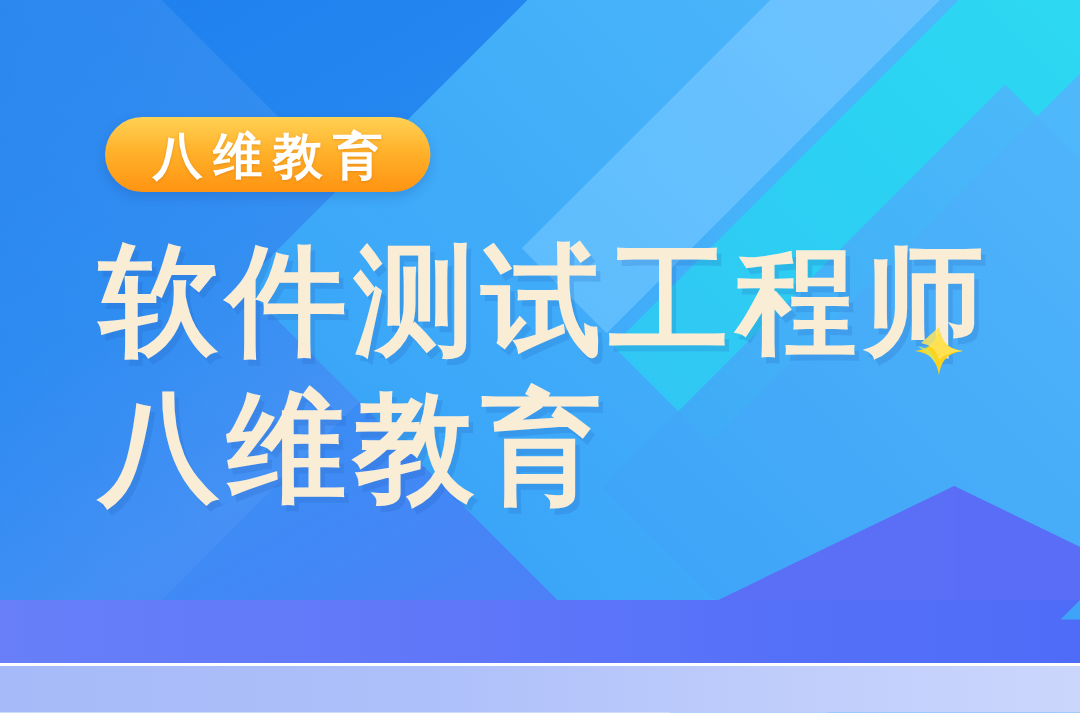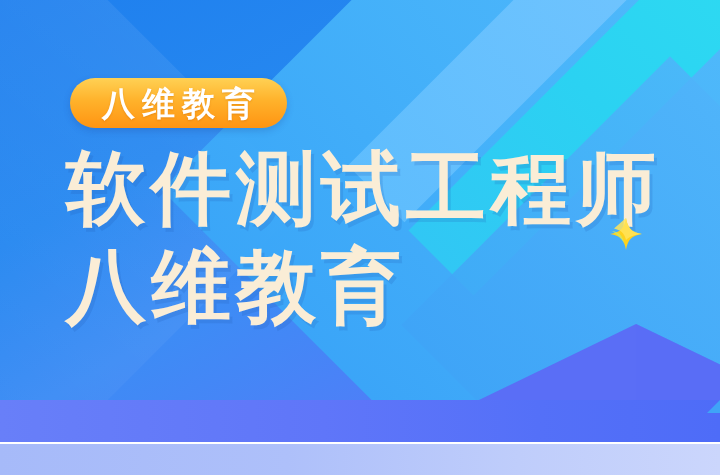--- a/index.html
+++ b/index.html
@@ -166,21 +166,21 @@
     text-indent: 7px;
     line-height: 1;
     white-space: nowrap;
     text-shadow: 0 1px 2px rgba(190, 95, 0, 0.35);
   }
 
   
   .headline {
     position: absolute;
     left: 66px;
-    top: 140px;
+    top: 152px;
     width: 640px;
   }
   .headline-line {
     color: #FAEDD6;
     font-size: 80px;
     font-weight: bold;
     line-height: 98px;
     letter-spacing: 5px;
     white-space: nowrap;
     text-shadow: 3px 4px 0 rgba(36, 90, 175, 0.18);

